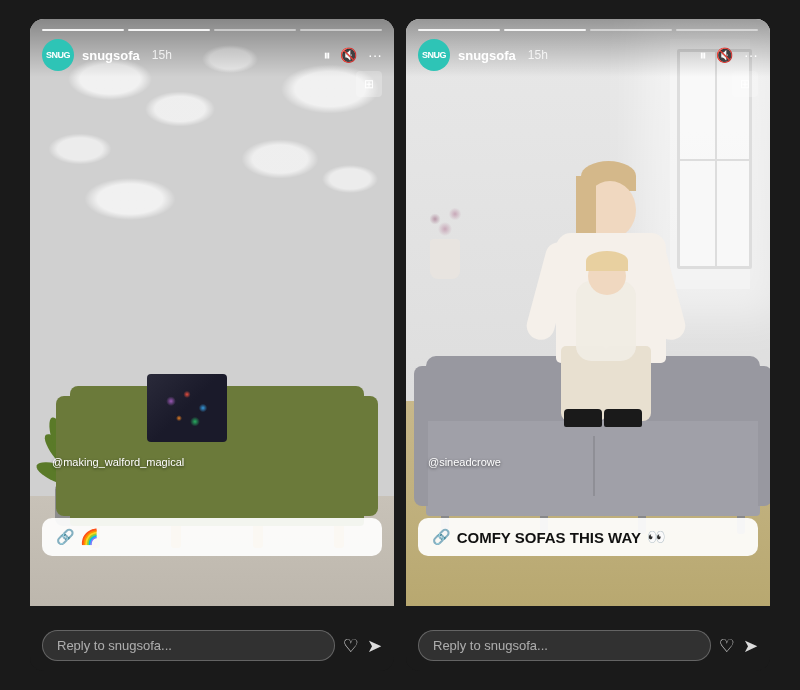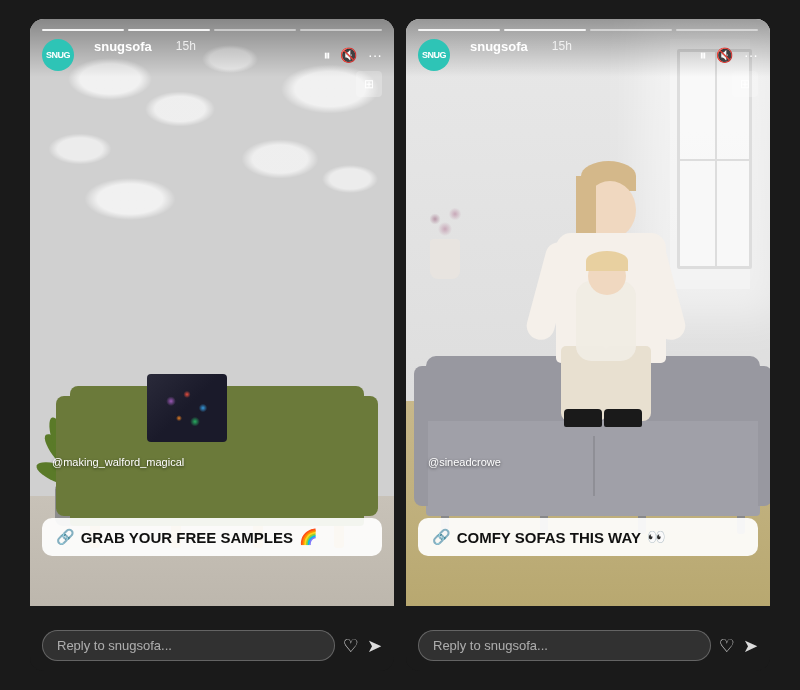--- a/index.html
+++ b/index.html
@@ -67,22 +67,22 @@
     }
 
     .story-user-row {
       display: flex;
       align-items: center;
       justify-content: space-between;
     }
 
     .story-user-left {
       display: flex;
-      align-items: flex-start;
-      gap: 20px;
+      align-items: center;
+      gap: 8px;
     }
 
     .avatar {
       width: 32px;
       height: 32px;
       border-radius: 50%;
       background: #2ec4b6;
       display: flex;
       align-items: center;
       justify-content: center;
@@ -502,21 +502,20 @@
             <span class="ctrl-icon">🔇</span>
             <span class="ctrl-icon">···</span>
           </div>
         </div>
       </div>
 
       <div class="story-attribution">@making_walford_magical</div>
 
       <div class="story-overlay-tag">
         <span class="link-emoji">🔗</span>
-        <span>GRAB YOUR FREE SAMPLES</span>
         <span class="emoji-suffix">🌈</span>
       </div>
     </div>
 
     <div class="story-footer">
       <div class="reply-input">Reply to snugsofa...</div>
       <span class="footer-icon">♡</span>
       <span class="footer-icon">➤</span>
     </div>
   </div>

